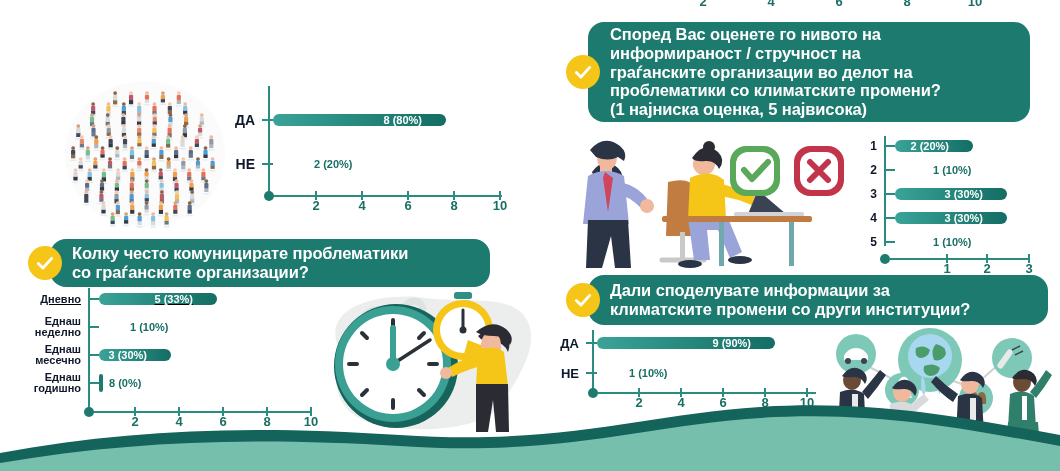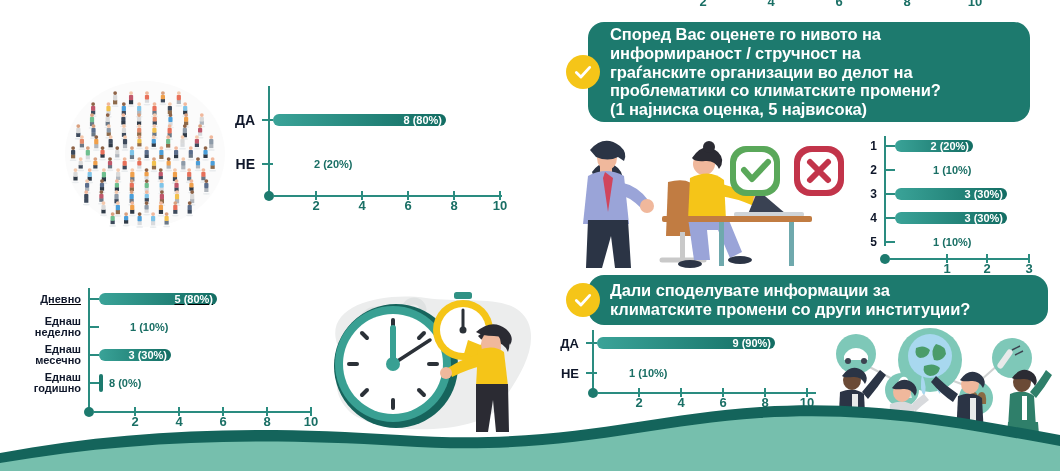--- a/index.html
+++ b/index.html
@@ -57,21 +57,21 @@
   .tick-h {
     flex: 0 0 auto;
     width: 11px; height: 2px; background: #2a8c80;
   }
   .bar-wrap { display: flex; align-items: center; flex: 1 1 auto; position: relative; }
   .bar {
     background: linear-gradient(to right, #3aa398, #136d63);
     border-radius: 999px;
     display: flex; align-items: center; justify-content: flex-end;
     color: #ffffff; font-weight: bold; font-size: 11px;
-    padding-right: 4px;
+    padding-right: 24px;
     min-width: 3px;
     height: 100%;
   }
   .bar.tiny { border-radius: 2px; background: #1d7a6e; }
   .val-out {
     color: #1a6f65; font-weight: bold; font-size: 11px;
     padding-left: 6px; white-space: nowrap;
   }
   .vaxis {
     position: absolute; width: 2px; background: #2a8c80;
@@ -541,20 +541,29 @@
     <div class="axis-tick" style="left:175px; top:105px;"></div>
     <div class="axis-tick" style="left:221px; top:105px;"></div>
     <div class="axis-tick" style="left:267px; top:105px;"></div>
     <div class="axis-num" style="left:84px;  top:112px;">2</div>
     <div class="axis-num" style="left:130px; top:112px;">4</div>
     <div class="axis-num" style="left:176px; top:112px;">6</div>
     <div class="axis-num" style="left:222px; top:112px;">8</div>
     <div class="axis-num" style="left:268px; top:112px;">10</div>
   </div>
 
+  <div class="banner" style="left:50px; top:239px; width:440px; height:48px; font-size:16.5px;">
+    <div class="check-badge">
+      <svg viewBox="0 0 24 24">
+          <path d="M4 12.5 L9.5 18 L20 6.5" fill="none" stroke="#ffffff" stroke-width="3.4" stroke-linecap="round" stroke-linejoin="round"></path>
+        </svg>
+    </div>
+    <div class="btext">Колку често комуницирате проблематики
+со граѓанските организации?</div>
+  </div>
 
   <div class="illus" style="left:318px; top:288px; width:225px; height:148px;">
     <svg viewBox="0 0 225 148" width="225" height="148">
       <path d="M18 52 C10 16 66 4 108 10 C150 16 196 4 210 34 C222 62 196 96 180 120 C162 146 56 150 30 122 C8 98 26 80 18 52 Z" fill="#eceded"></path>
       <g fill="none" stroke="#dfe2e2" stroke-width="7">
         <circle cx="58" cy="36" r="14"></circle>
           <circle cx="96" cy="22" r="9"></circle>
           <circle cx="32" cy="56" r="7"></circle>
       </g>
       <g fill="none" stroke="#b8dcd3" stroke-width="6">
@@ -596,21 +605,21 @@
   </div>
 
   <div class="chart" style="left:12px; top:288px; width:310px; height:140px;">
     <div class="vaxis" style="left:76px; top:0px; height:122px;"></div>
 
     <div class="row" style="position:absolute; left:0; top:0px; width:310px; height:22px;text-decoration:underline;">
       <div class="cat-label" style="width:76px;">Дневно</div>
       <div class="tick-h"></div>
       <div class="bar-wrap">
         <div class="bar" style="width:118px;">
-          <span>5 (80%)</span>
+          <span>5 (33%)</span>
         </div>
       </div>
     </div>
 
     <div class="row" style="position:absolute; left:0; top:28px; width:310px; height:22px;">
       <div class="cat-label" style="width:76px;">Еднаш
 неделно</div>
       <div class="tick-h"></div>
       <div class="bar-wrap">
         <div class="bar" style="width:25px; padding:0;"></div>

